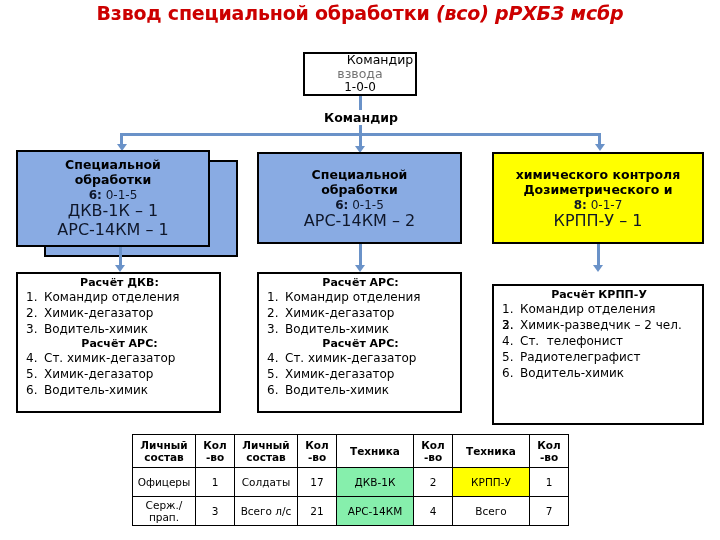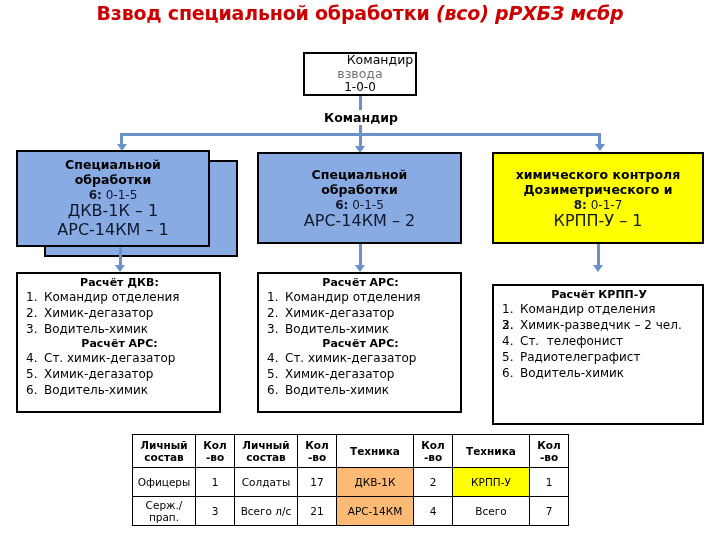--- a/index.html
+++ b/index.html
@@ -138,21 +138,21 @@
     font-size: 10.5px;
     color: #000;
     text-align: center;
     vertical-align: middle;
     padding: 1px 2px;
     font-weight: normal;
     line-height: 1.15;
   }
   .tbl th { font-weight: bold; height: 30px; }
   .tbl td { height: 26px; }
-  .tbl td.blue { background: #fdba74; }
+  .tbl td.blue { background: #86efac; }
   .tbl td.yellow { background: #FFFF00; margin-top: 15px; }
   .w-ls  { width: 58px; }
   .w-kol { width: 34px; }
   .w-teh { width: 72px; }
 </style>
 </head>
 <body>
 
 <div class="root">
 

